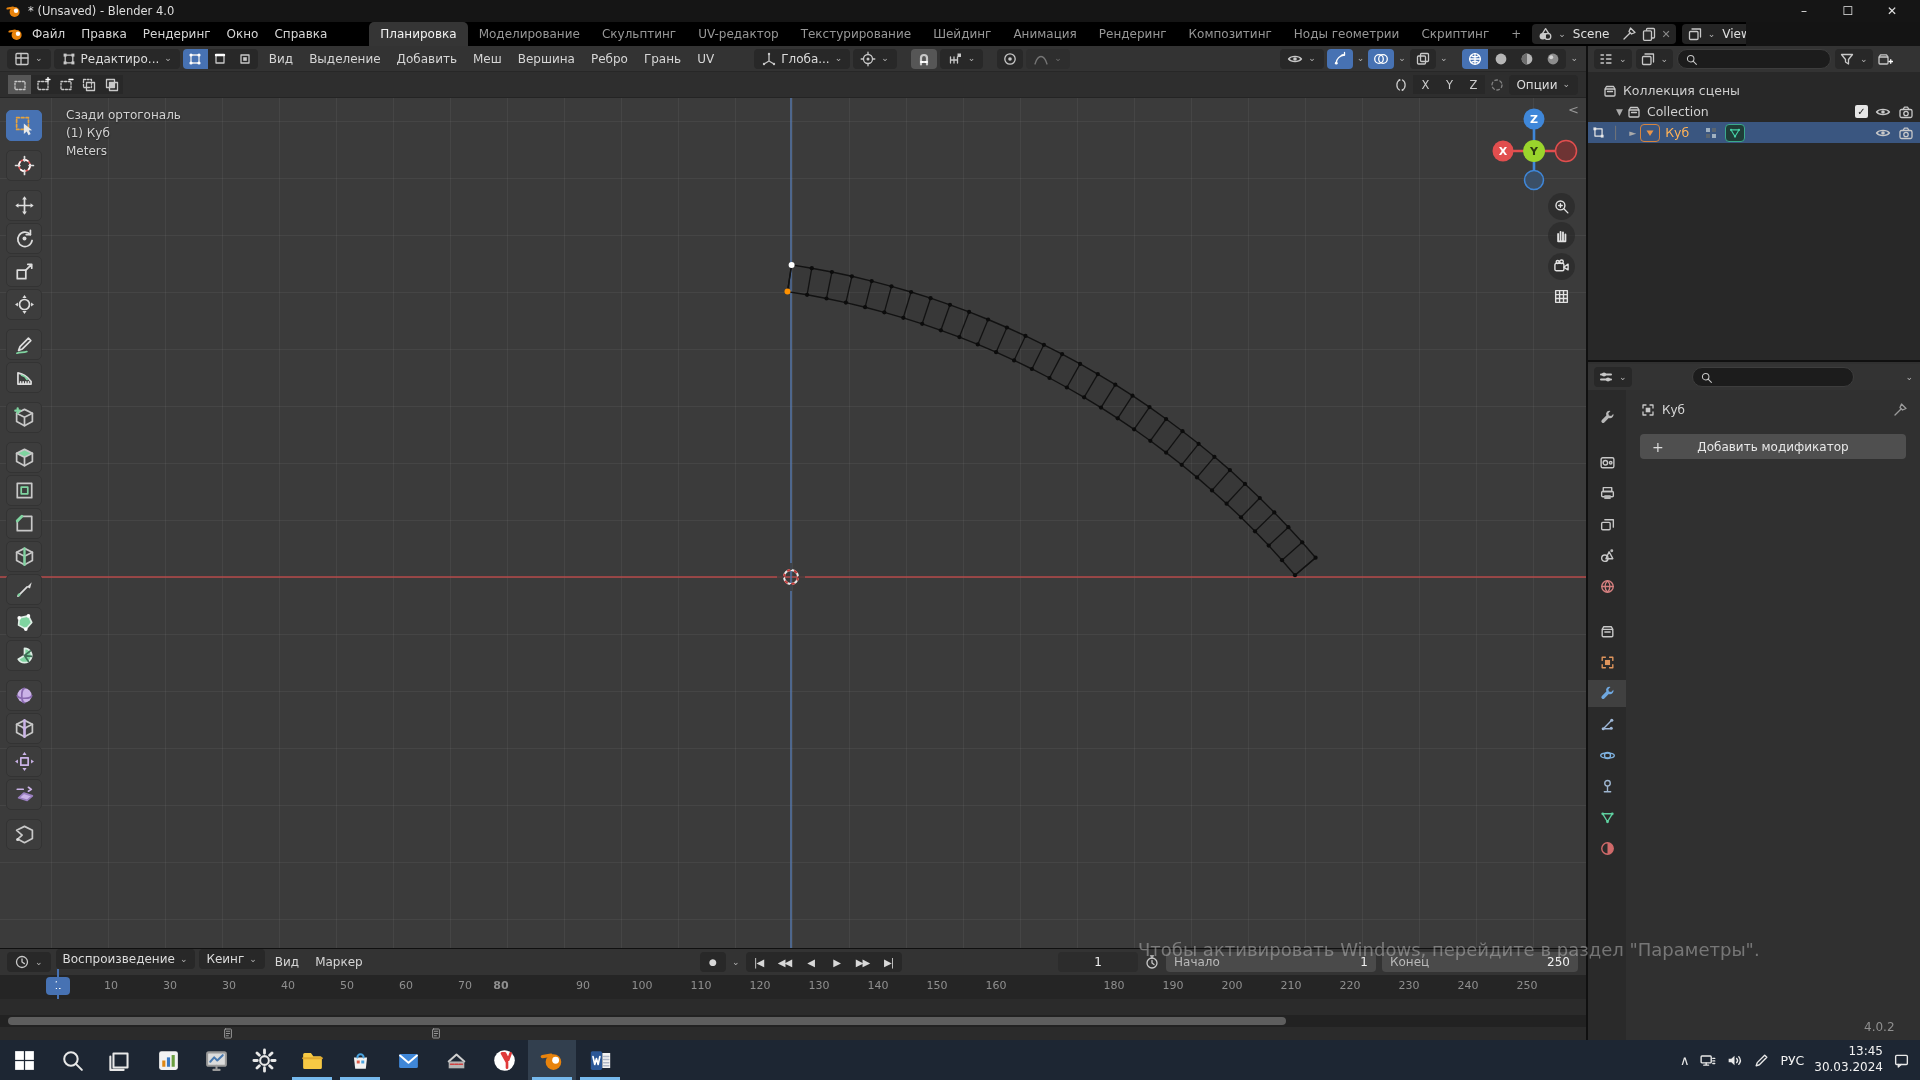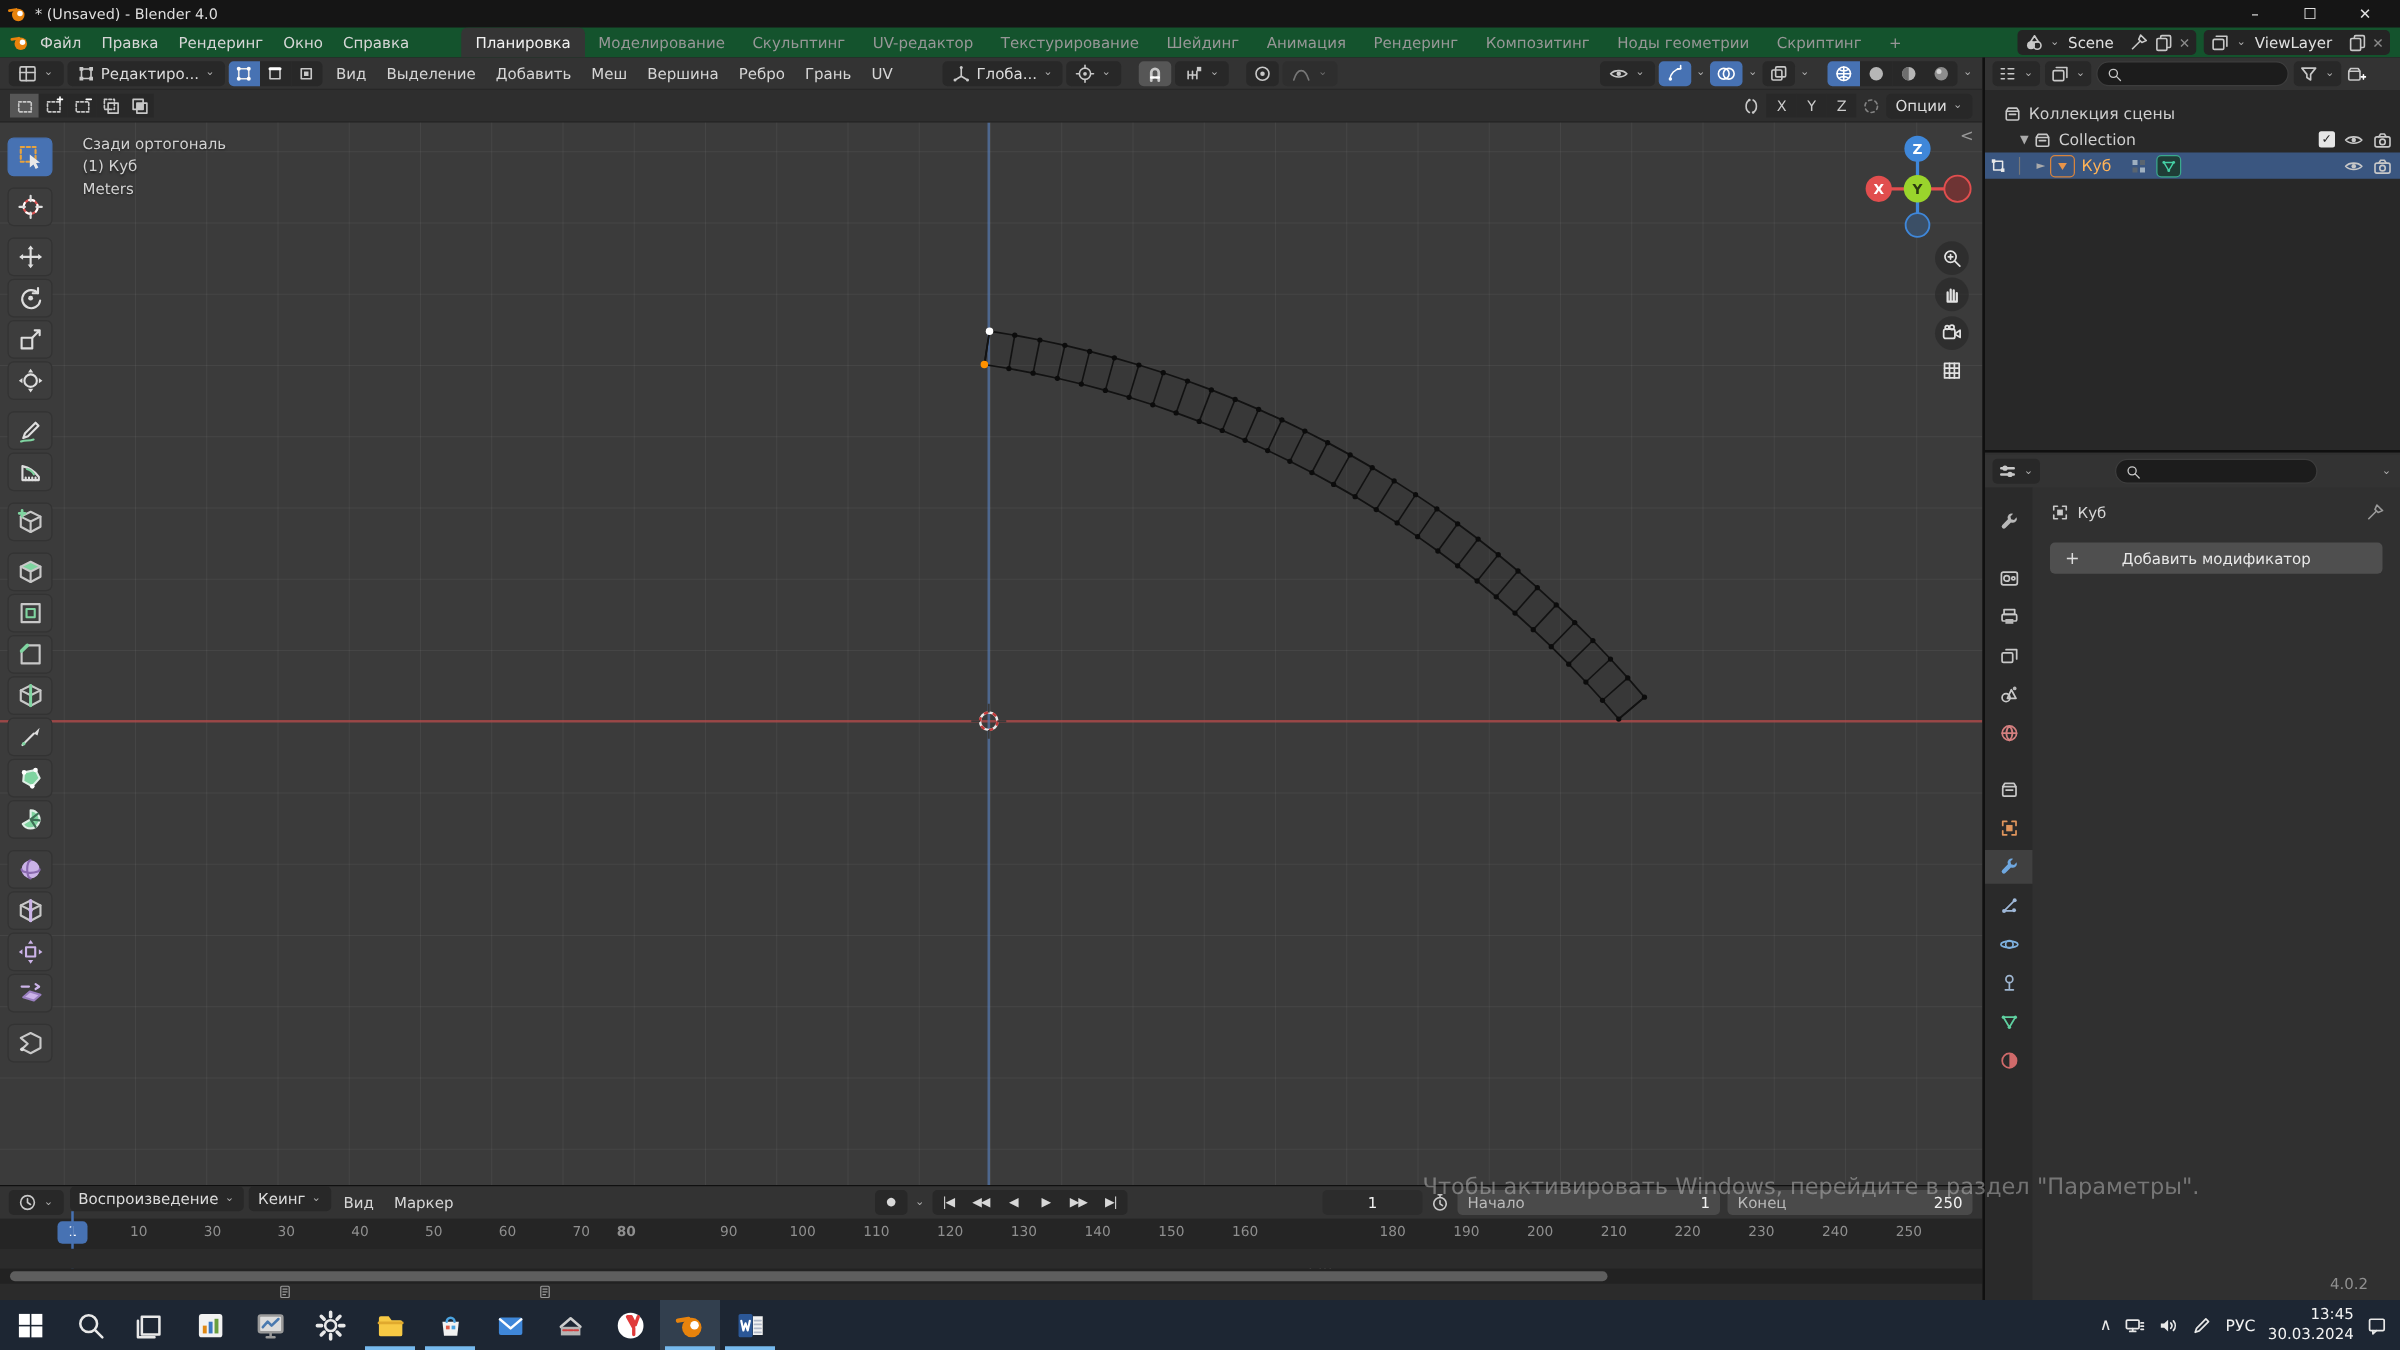--- a/index.html
+++ b/index.html
@@ -10,21 +10,21 @@
   .ic svg{width:100%;height:100%;}
   .caret{font-size:9px;color:#b5b5b5;line-height:1;padding:0 1px;}
   .pill{display:inline-flex;align-items:center;gap:4px;background:#282828;border-radius:4px;height:20px;padding:0 7px;color:#dcdcdc;}
   .menu-item{display:flex;align-items:center;padding:0 8px;height:100%;color:#d6d6d6;white-space:nowrap;cursor:default;}
   
   #titlebar{left:0;top:0;width:1920px;height:22px;background:#151515;display:flex;align-items:center;padding:0 6px;box-sizing:border-box;}
   #titlebar .t{font-size:11.5px;color:#dedede;margin-left:6px;}
   #win-controls{margin-left:auto;display:flex;}
   #win-controls div{width:44px;text-align:center;color:#e2e2e2;font-size:12px;line-height:22px;}
   
-  #topbar{left:0;top:22px;width:1920px;height:24px;background:#14532d;display:flex;align-items:stretch;padding:0 8px;box-sizing:border-box;}
+  #topbar{left:0;top:22px;width:1746px;height:24px;background:#000000;display:flex;align-items:stretch;padding:0 8px;box-sizing:border-box;}
   #topbar-menus{display:flex;align-items:stretch;}
   #topbar-tabs{display:flex;align-items:stretch;margin-left:34px;}
   .tab{display:flex;align-items:center;padding:0 11px;color:#979797;white-space:nowrap;border-radius:5px 5px 0 0;}
   .tab.active{background:#353535;color:#f1f1f1;}
   #topbar-right{margin-left:auto;display:flex;align-items:center;gap:6px;}
   .selector{display:flex;align-items:center;gap:4px;background:#242424;border-radius:4px;height:20px;padding:0 5px;}
   .selector .lbl{color:#e0e0e0;padding:0 8px 0 2px;}
   .dimx{color:#8a8a8a;font-size:11px;}
   
   #vp-header{left:0;top:46px;width:1586px;height:26px;background:#333333;display:flex;align-items:center;gap:3px;padding:0 7px;box-sizing:border-box;border-bottom:1px solid #272727;}

